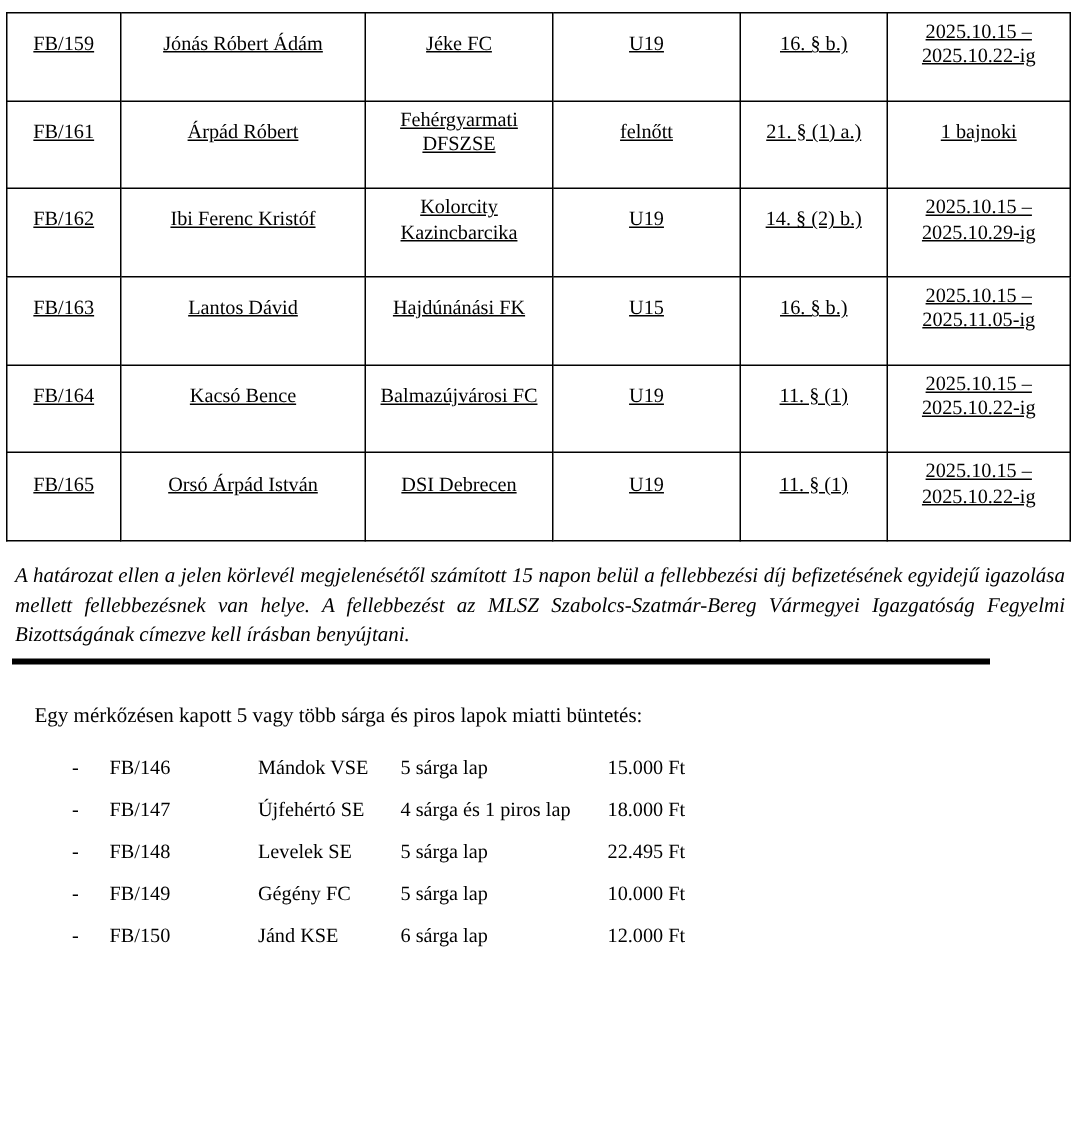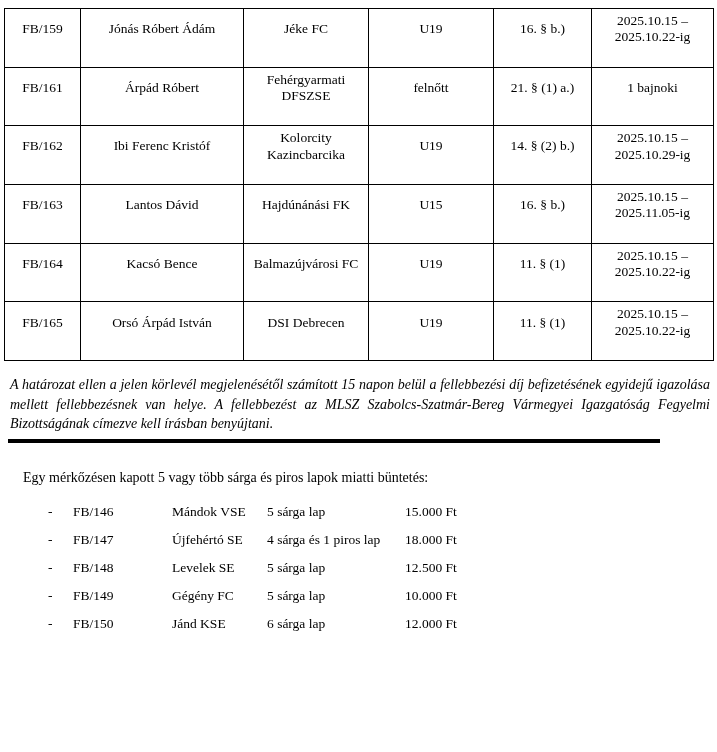--- a/index.html
+++ b/index.html
@@ -11,20 +11,21 @@
     color: #000000;
     font-family: "Liberation Serif", "DejaVu Serif", serif;
     overflow: hidden;
   }
   
   table.susp {
     border-collapse: collapse;
     table-layout: fixed;
     width: 709px;
     margin: 8px 0 0 4px;
+    text-decoration: underline;
   }
   table.susp td {
     border: 1.5px solid #000;
     box-sizing: border-box;
     height: 58.7px;
     padding: 2px 5px 19px 5px;
     text-align: center;
     vertical-align: middle;
     font-size: 13.5px;
     line-height: 16.5px;
@@ -148,21 +149,21 @@
       <span>FB/147</span>
       <span>Újfehértó SE</span>
       <span>4 sárga és 1 piros lap</span>
       <span>18.000 Ft</span>
     </div>
     <div class="fine-row">
       <span>-</span>
       <span>FB/148</span>
       <span>Levelek SE</span>
       <span>5 sárga lap</span>
-      <span>12.500 Ft</span>
+      <span>22.495 Ft</span>
     </div>
     <div class="fine-row">
       <span>-</span>
       <span>FB/149</span>
       <span>Gégény FC</span>
       <span>5 sárga lap</span>
       <span>10.000 Ft</span>
     </div>
     <div class="fine-row">
       <span>-</span>

